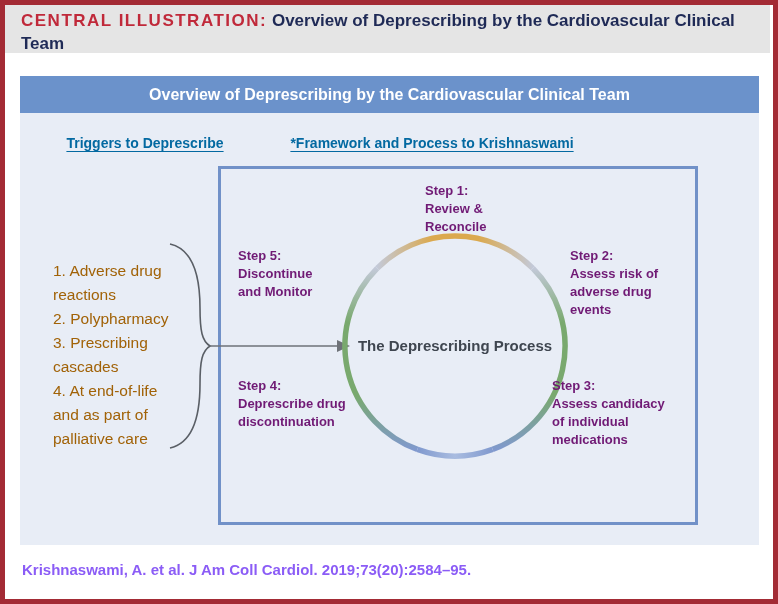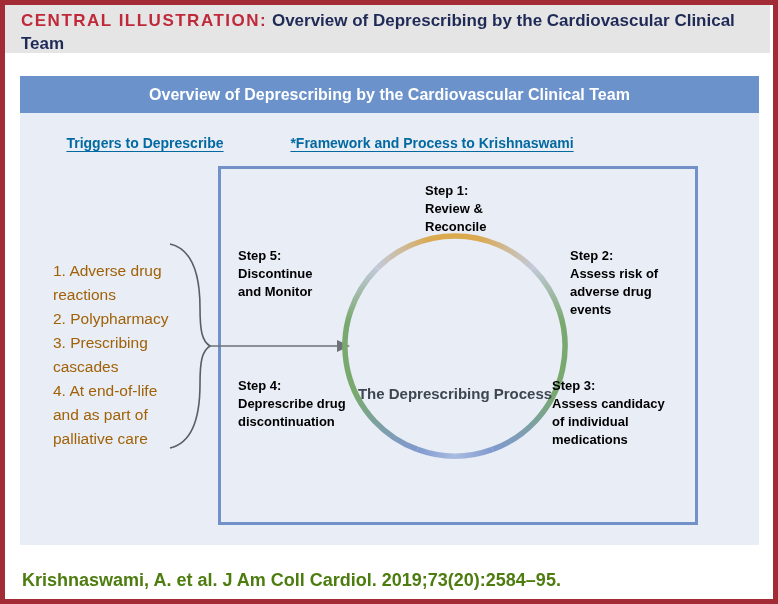--- a/index.html
+++ b/index.html
@@ -20,30 +20,30 @@
   .col-label{position:absolute;top:22px;font-size:14px;font-weight:600;color:#0369a1;text-decoration:underline;text-underline-offset:3px;text-align:center;}
   .triggers-label{left:25px;width:200px;}
   .framework-label{left:262px;width:300px;}
 
   .framework-box{position:absolute;left:198px;top:53px;width:480px;height:359px;border:3px solid #7191c8;}
 
   .triggers-text{position:absolute;left:33px;top:146px;width:150px;font-size:15.5px;line-height:24px;color:#a16207;white-space:pre-line;}
 
   .diagram-svg{position:absolute;left:0;top:0;width:739px;height:432px;}
 
-  .center-label{position:absolute;left:325px;top:224px;width:220px;text-align:center;font-size:15px;font-weight:bold;color:#3f4650;margin-top:48px;}
+  .center-label{position:absolute;left:325px;top:224px;width:220px;text-align:center;font-size:15px;font-weight:bold;color:#3f4650;}
 
-  .step{position:absolute;font-size:13px;font-weight:bold;line-height:18px;color:#000000;white-space:pre-line;}
+  .step{position:absolute;font-size:13px;font-weight:bold;line-height:18px;color:#701a75;white-space:pre-line;}
   .step-1{left:405px;top:69px;}
   .step-2{left:550px;top:134px;}
   .step-3{left:532px;top:264px;}
   .step-4{left:218px;top:264px;}
   .step-5{left:218px;top:134px;}
 
-  .citation{position:absolute;left:22px;top:561px;font-size:18px;font-weight:bold;color:#4d7c0f;margin-top:9px;}
+  .citation{position:absolute;left:22px;top:561px;font-size:15px;font-weight:bold;color:#8b5cf6;}
 </style>
 </head>
 <body>
 
 <div class="page">
 
   <div class="header-strip">
     <div class="line"><span class="hdr-label">CENTRAL ILLUSTRATION:</span><span class="hdr-title"> Overview of Deprescribing by the Cardiovascular Clinical Team</span></div>
   </div>
 

